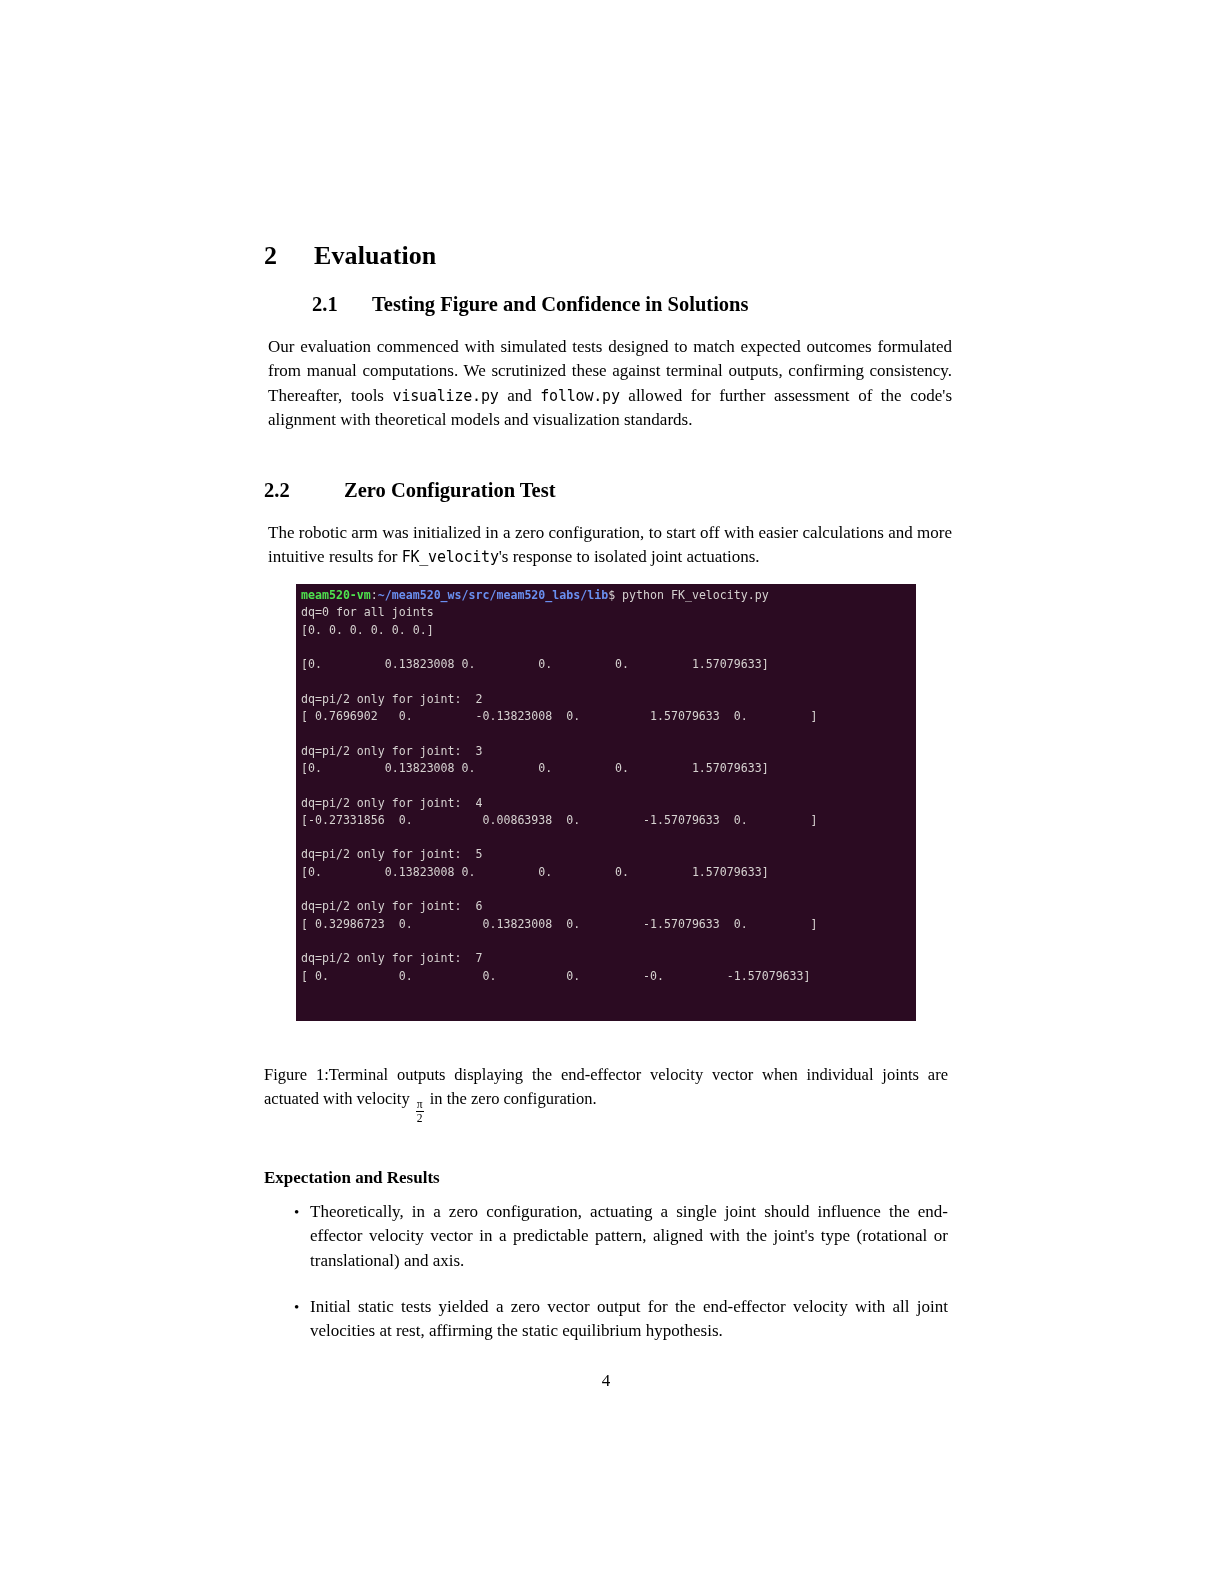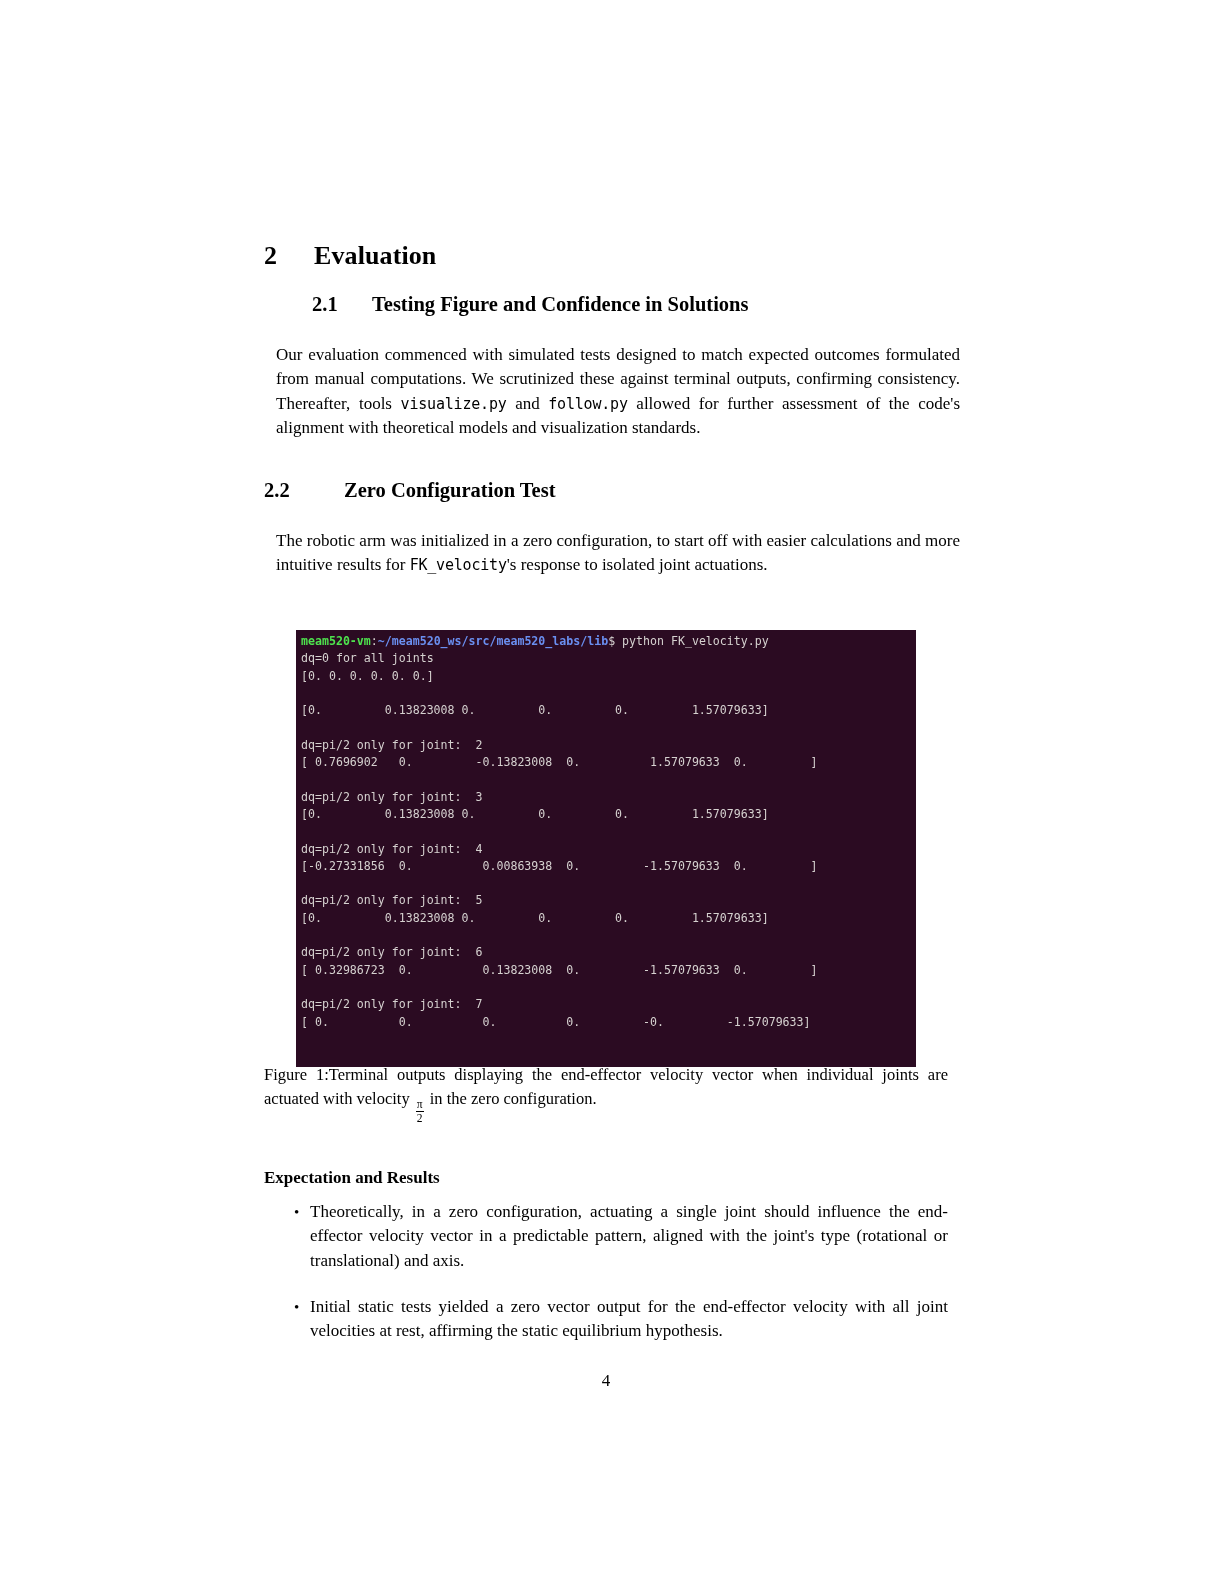--- a/index.html
+++ b/index.html
@@ -47,40 +47,40 @@
   .h-bold-inline {
     font-size: 17px;
     font-weight: bold;
     margin: 0;
   }
 
   
   p.body {
     font-size: 17px;
     line-height: 24.3px;
-    margin: 12px;
+    margin: 4px;
     text-align: justify;
     text-justify: inter-word;
     hyphens: none;
   }
   .mono {
     font-family: "DejaVu Sans Mono", "Liberation Mono", monospace;
     font-size: 15px;
     letter-spacing: -0.2px;
   }
 
   
   #sec2        { position: absolute; left: 0;  top: 241px; width: 684px; }
   #sub21       { position: absolute; left: 0;  top: 293px; width: 684px; margin-left: 48px; }
   #para21      { position: absolute; left: 0;  top: 331px; width: 684px; }
   #sub22       { position: absolute; left: 0;  top: 479px; width: 684px; gap: 20px; }
   #para22      { position: absolute; left: 0;  top: 517px; width: 684px; }
 
   
-  #figure      { position: absolute; left: 0; top: 630px; width: 684px; }
+  #figure      { position: absolute; left: 0; top: 584px; width: 684px; }
   .term-wrap   { display: flex; justify-content: center; }
   .terminal {
     width: 620px;
     height: 437px;
     background: #2b0b22;
     padding: 0;
     overflow: hidden;
     font-family: "DejaVu Sans Mono", "Liberation Mono", monospace;
     font-size: 11.6px;
     line-height: 17.3px;

